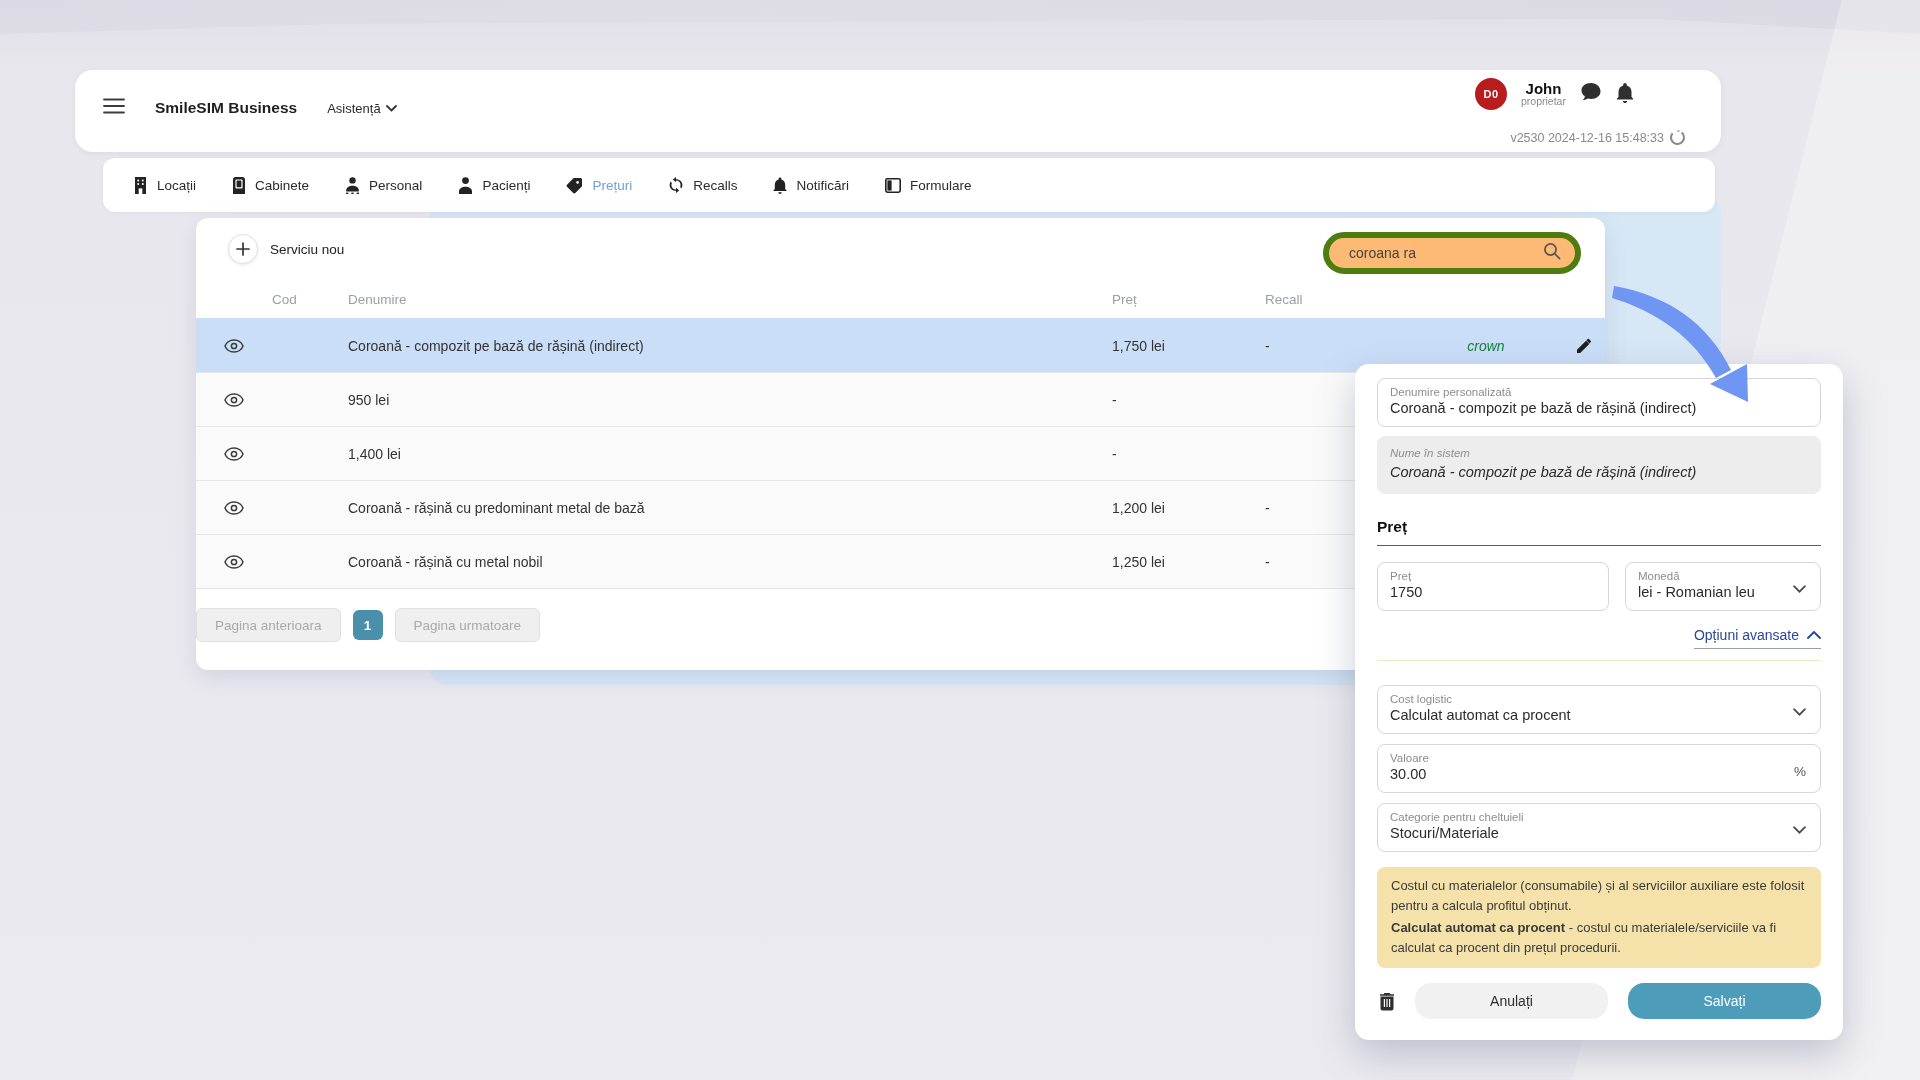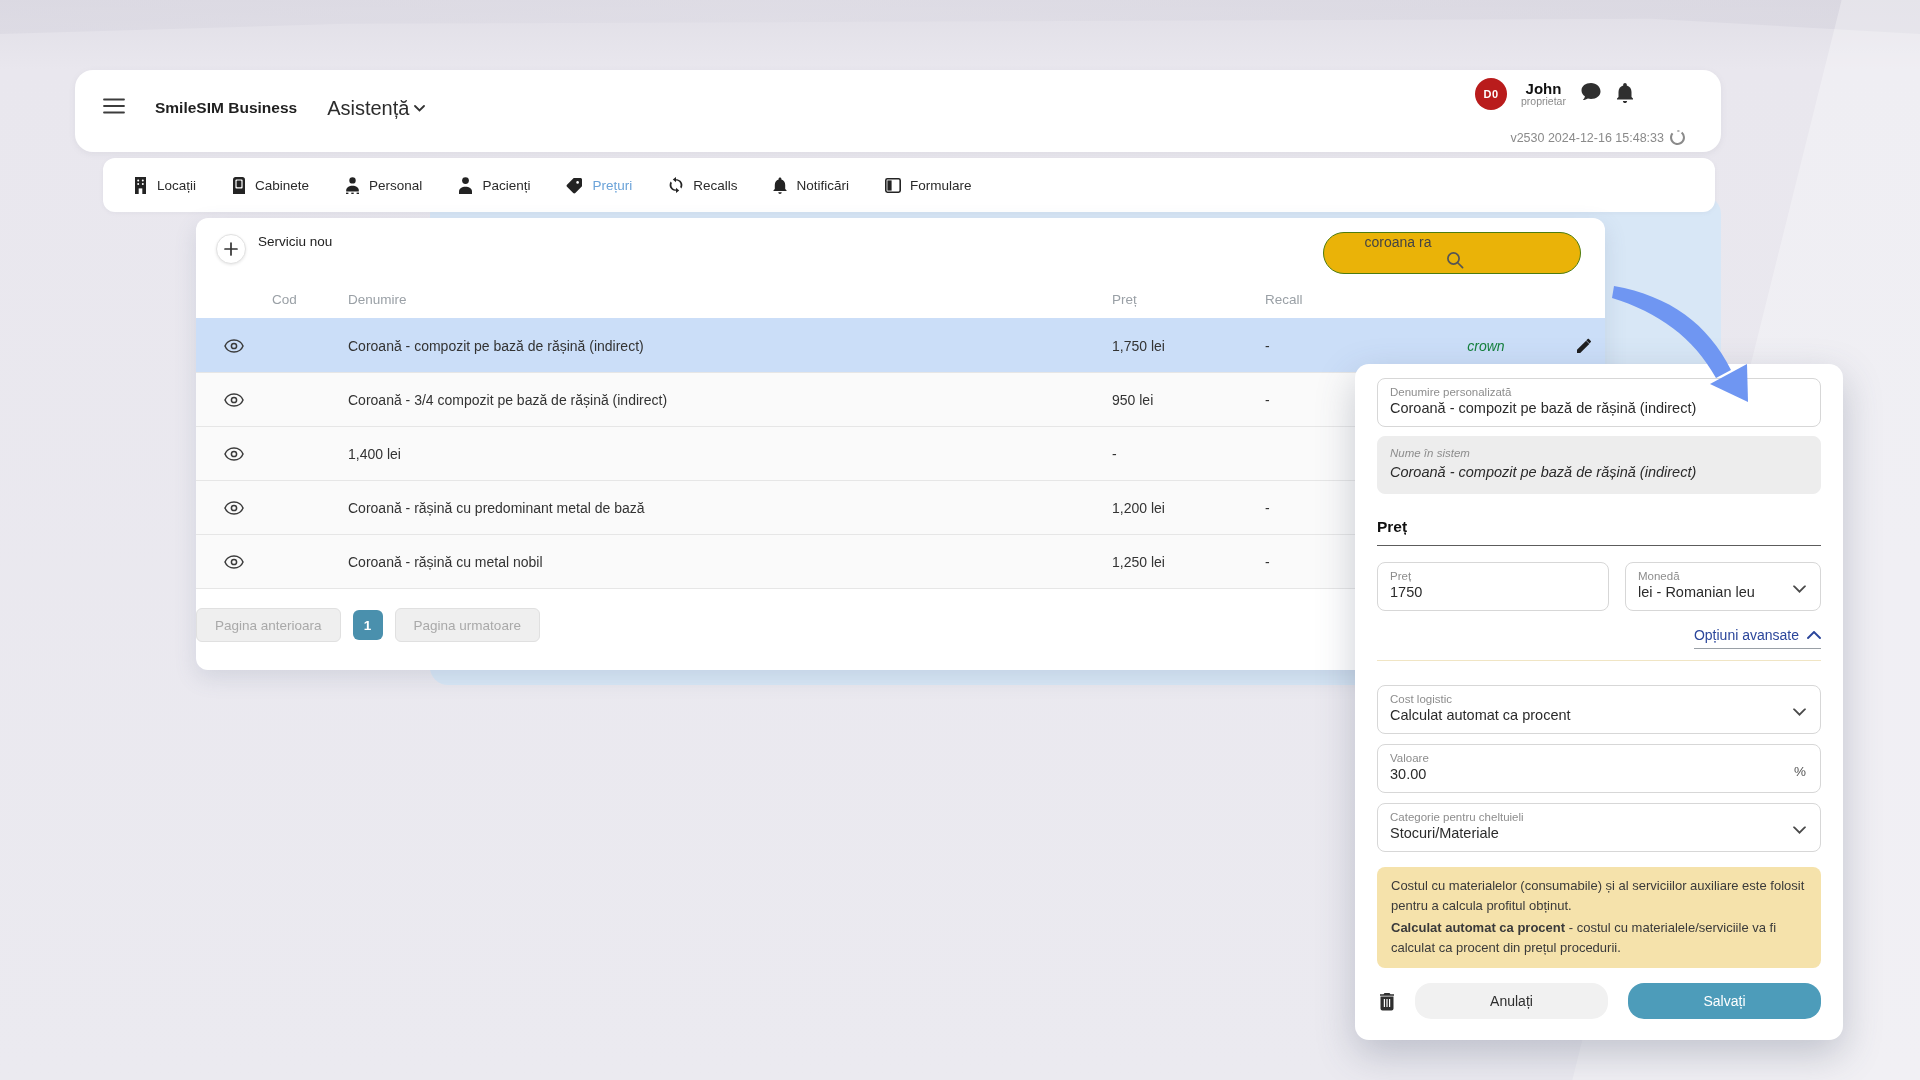--- a/index.html
+++ b/index.html
@@ -14,21 +14,21 @@
     clip-path:polygon(0 0,100% 0,100% 100%,86% 55%,18% 70%,0 100%); }
   .deco-right { position:absolute; top:-60px; right:-140px; width:360px; height:1300px;
     background:rgba(255,255,255,.30); transform:rotate(14deg); }
 
   
   .header-card { position:absolute; left:75px; top:70px; width:1646px; height:82px;
     background:#fff; border-radius:18px; box-shadow:0 2px 6px rgba(120,120,140,.10); }
   .header-left { position:absolute; left:28px; top:0; height:52px; display:flex; align-items:center; gap:30px; }
   .hamburger { width:22px; cursor:pointer; color:#3c3c3c; margin-top:24px; }
   .app-title { font-size:15.5px; font-weight:bold; color:#1f1f1f; margin-top:24px; }
-  .menu-link { font-size:20px; color:#2c2c2c; display:flex; align-items:center; gap:5px; margin-top:24px; cursor:pointer; }
+  .menu-link { font-size:13px; color:#2c2c2c; display:flex; align-items:center; gap:5px; margin-top:24px; cursor:pointer; }
   .header-right { position:absolute; right:16px; top:8px; width:230px; }
   .user-row { display:flex; align-items:center; justify-content:flex-start; gap:14px; }
   .avatar { width:32px; height:32px; border-radius:50%; background:#b91c1c; color:#fff;
     font-size:11px; font-weight:bold; display:flex; align-items:center; justify-content:center; letter-spacing:.5px; }
   .user-ident { text-align:center; line-height:1.05; }
   .user-name { font-size:15px; font-weight:bold; color:#111; }
   .user-role { font-size:10.5px; color:#8b8b8b; }
   .hdr-icon { color:#2f2f2f; cursor:pointer; }
   .version-line { position:absolute; right:20px; top:52px; font-size:12.5px; color:#8a8a8a;
     display:flex; align-items:center; gap:6px; }
@@ -44,27 +44,27 @@
   .nav-tab { display:flex; align-items:center; gap:9px; padding:8px 14px; cursor:pointer;
     font-size:13.5px; color:#2b2b2b; }
   .nav-tab .tab-ic { color:#232323; display:flex; }
   .nav-tab.active { color:#6ba3d9; }
   .nav-tab.active .tab-ic { color:#232323; }
 
   
   .content-card { position:absolute; left:196px; top:218px; width:1409px; height:452px;
     background:#fff; border-radius:12px; box-shadow:0 8px 22px rgba(90,105,135,.16); }
   .toolbar { position:relative; height:62px; }
-  .new-service { position:absolute; left:20px; top:16px; display:flex; gap:12px; cursor:pointer; }
+  .new-service { position:absolute; left:32px; top:16px; display:flex; align-items:center; gap:12px; cursor:pointer; }
   .plus-circle { width:30px; height:30px; border-radius:50%; border:1px solid #e2e2e2;
     display:flex; align-items:center; justify-content:center; color:#333;
     box-shadow:0 1px 3px rgba(0,0,0,.10); background:#fff; }
   .new-service-label { font-size:13.5px; color:#222; }
   .search-pill { position:absolute; right:24px; top:14px; width:258px; height:42px;
-    border:1px solid #4d7c0f; border-radius:21px; display:flex; align-items:center; padding:0 14px 0 20px; background:#eab308;flex-direction:column; }
+    border:6px solid #4d7c0f; border-radius:21px; display:flex; align-items:center; padding:0 14px 0 20px; background:#fdba74; }
   .search-pill input { border:none; outline:none; flex:1; font-size:14px; color:#444;
     font-family:"Liberation Sans", sans-serif; background:transparent; }
   .search-pill .mag { color:#555; }
 
   .grid-row { display:grid; grid-template-columns:76px 76px 764px 153px 131px 180px 1fr;
     align-items:center; }
   .thead { height:38px; color:#9aa0a6; font-size:13.5px; }
   .trow { height:54px; font-size:14px; color:#333; border-top:1px solid #e6e6e6; background:#fafafa; cursor:pointer; }
   .trow.selected { background:#cbdef8; border-top-color:#cbdef8; }
   .eye-cell { display:flex; justify-content:center; color:#3a3a3a; cursor:pointer; }
@@ -294,21 +294,20 @@
   </div>
 
   <div class="grid-row trow">
     <span class="eye-cell">
       <svg width="20" height="14" viewBox="0 0 20 14">
           <path d="M10 1C5.5 1 2.1 4 1 7c1.1 3 4.5 6 9 6s7.9-3 9-6c-1.1-3-4.5-6-9-6z" fill="none" stroke="currentColor" stroke-width="1.5"></path>
           <circle cx="10" cy="7" r="2.6" fill="none" stroke="currentColor" stroke-width="1.5"></circle>
         </svg>
     </span>
     <span></span>
-    <span>Coroană - 3/4 compozit pe bază de rășină (indirect)</span>
     <span>950 lei</span>
     <span>-</span>
     <span></span>
       <span></span>
   </div>
 
   <div class="grid-row trow">
     <span class="eye-cell">
       <svg width="20" height="14" viewBox="0 0 20 14">
           <path d="M10 1C5.5 1 2.1 4 1 7c1.1 3 4.5 6 9 6s7.9-3 9-6c-1.1-3-4.5-6-9-6z" fill="none" stroke="currentColor" stroke-width="1.5"></path>

